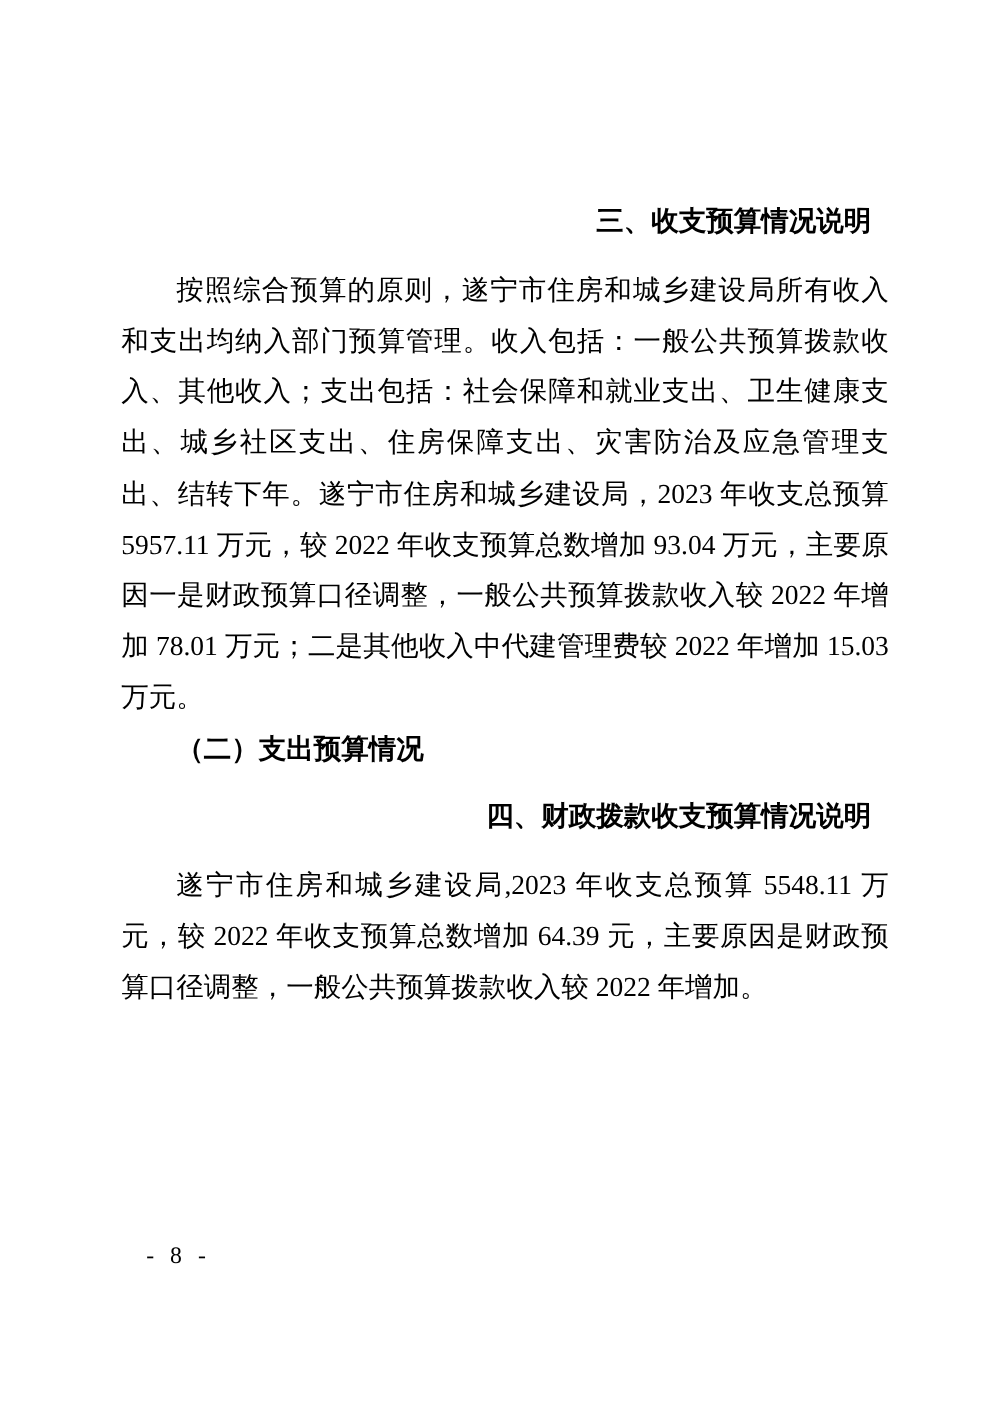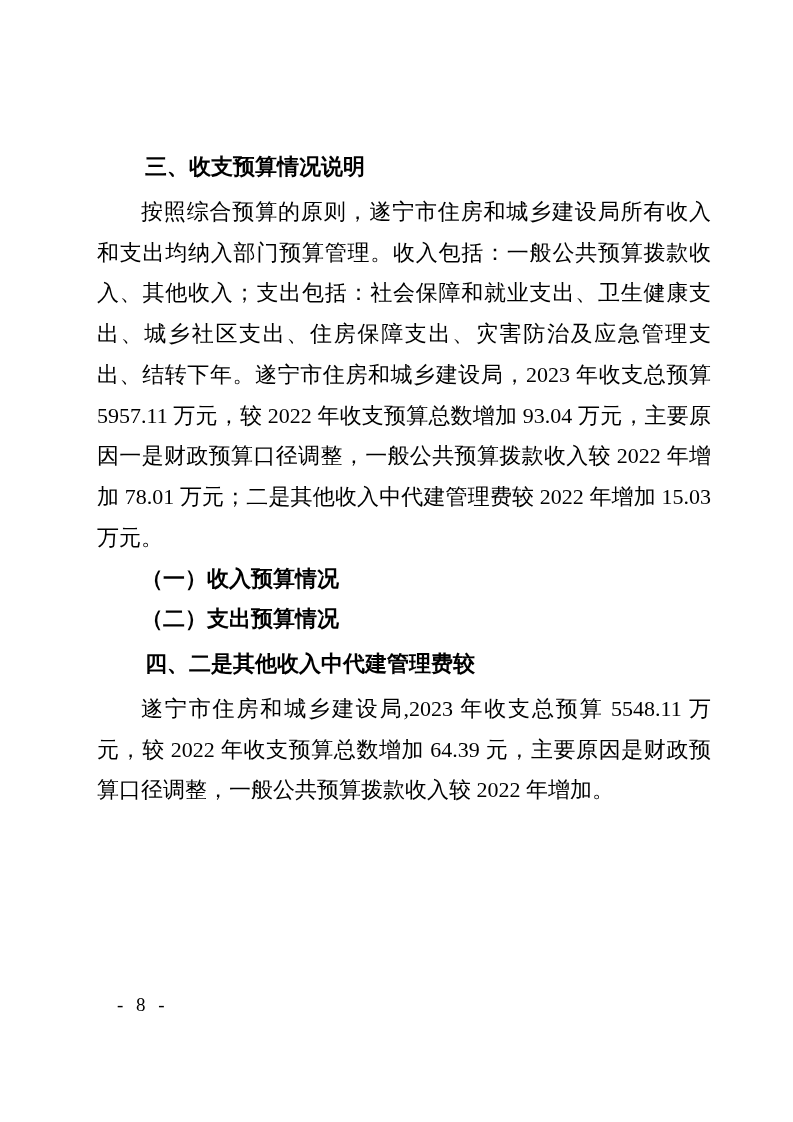--- a/index.html
+++ b/index.html
@@ -30,21 +30,22 @@
     text-indent: 2em;
     margin: 0;
     font-weight: 400;
   }
   .heading-sans {
     font-family: "Liberation Sans", "DejaVu Sans", sans-serif;
     font-weight: 700;
     font-size: 22px;
     line-height: 40.75px;
     text-indent: 2em;
-    margin: 4px;
+    margin: 14px;
+    text-align: right;
   }
   .heading-serif {
     font-family: "Liberation Serif", "DejaVu Serif", serif;
     font-weight: 700;
     font-size: 22px;
     line-height: 40.75px;
     text-indent: 2em;
     margin: 0;
   }
   .page-number {
@@ -60,26 +61,25 @@
 </head>
 <body>
 
 <div class="page">
   <div class="content">
 
     <h2 class="heading-sans">三、收支预算情况说明</h2>
 
     <p class="para">按照综合预算的原则，遂宁市住房和城乡建设局所有收入和支出均纳入部门预算管理。收入包括：一般公共预算拨款收入、其他收入；支出包括：社会保障和就业支出、卫生健康支出、城乡社区支出、住房保障支出、灾害防治及应急管理支出、结转下年。遂宁市住房和城乡建设局，2023 年收支总预算 5957.11 万元，较 2022 年收支预算总数增加 93.04 万元，主要原因一是财政预算口径调整，一般公共预算拨款收入较 2022 年增加 78.01 万元；二是其他收入中代建管理费较 2022 年增加 15.03 万元。</p>
 
-    <h3 class="heading-serif">（一）收入预算情况</h3>
 
 
     <h3 class="heading-serif">（二）支出预算情况</h3>
 
 
-    <h2 class="heading-sans">四、二是其他收入中代建管理费较</h2>
+    <h2 class="heading-sans">四、财政拨款收支预算情况说明</h2>
 
     <p class="para">遂宁市住房和城乡建设局,2023 年收支总预算 5548.11 万元，较 2022 年收支预算总数增加 64.39 元，主要原因是财政预算口径调整，一般公共预算拨款收入较 2022 年增加。</p>
 
   </div>
 
   <div class="page-number">- 8 -</div>
 </div>
 
 </body></html>

